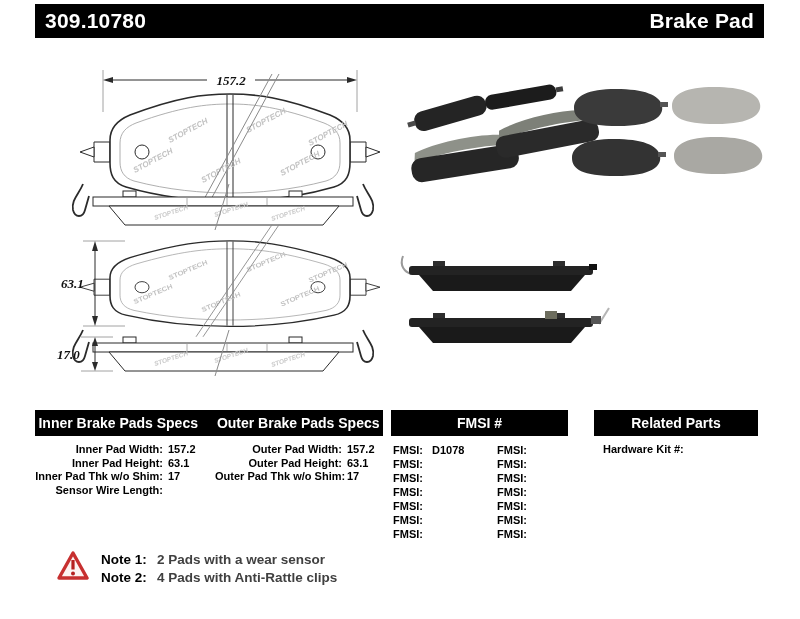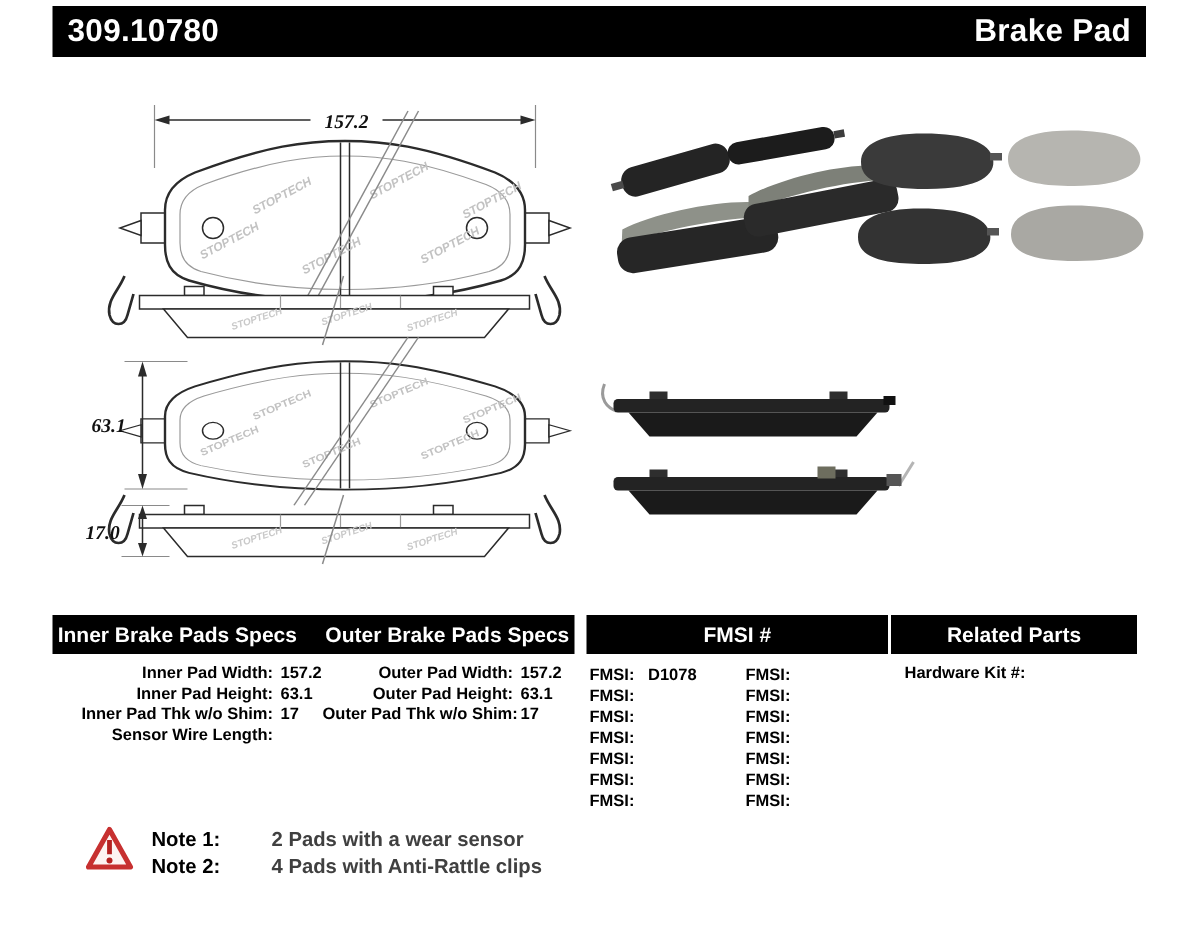--- a/index.html
+++ b/index.html
@@ -9,37 +9,37 @@
   .topbar{position:absolute;left:35px;top:4px;width:729px;height:34px;background:#000;
           display:flex;align-items:center;justify-content:space-between;
           padding:0 10px;box-sizing:border-box;}
   .topbar span{color:#fff;font-weight:bold;font-size:21px;letter-spacing:.2px;}
   
   .figure{position:absolute;left:35px;top:56px;width:729px;height:350px;}
   
   .hdr{position:absolute;top:410px;height:26px;background:#000;color:#fff;
        font-weight:bold;font-size:14px;display:flex;align-items:center;gap:12px;}
   .hdr-specs{left:35px;width:348px;justify-content:space-around;}
-  .hdr-fmsi{left:391px;width:201px;justify-content:center;}
+  .hdr-fmsi{left:391px;width:177px;justify-content:center;}
   .hdr-related{left:594px;width:164px;justify-content:center;text-align:right;}
   
   .col{position:absolute;top:443px;font-size:11px;font-weight:bold;}
   .row{display:flex;line-height:13.5px;white-space:nowrap;}
   .fmsi-row{line-height:14px;}
   .lbl{text-align:right;}
-  .inner-col{left:35px;} .inner-col .lbl{width:128px;margin-left:19px;}
+  .inner-col{left:35px;} .inner-col .lbl{width:128px;}
   .outer-col{left:215px;} .outer-col .lbl{width:127px;}
   .fmsi-c1{left:393px;} .fmsi-c2{left:497px;}
   .fmsi-c1 .lbl,.fmsi-c2 .lbl{text-align:left;width:34px;}
   .related-col{left:603px;}
   .val{margin-left:5px;}
   
   .notes{position:absolute;left:57px;top:551px;display:flex;align-items:flex-start;}
   .note-lines{margin-left:12px;}
-  .note-line{display:flex;line-height:18px;font-size:13.5px;font-weight:bold;gap:24px;}
+  .note-line{display:flex;line-height:18px;font-size:13.5px;font-weight:bold;}
   .note-label{color:#000;width:52px;}
   .note-text{color:#404040;margin-left:4px;}
   svg text.wm{font:italic bold 8px "Liberation Sans",sans-serif;fill:#c2c2c2;}
   svg text.wm2{font:italic bold 6.5px "Liberation Sans",sans-serif;fill:#c9c9c9;}
   svg text.dim{font:italic bold 13px "Liberation Serif",serif;fill:#111;}
 </style>
 </head>
 <body>
 
 <div class="page">

